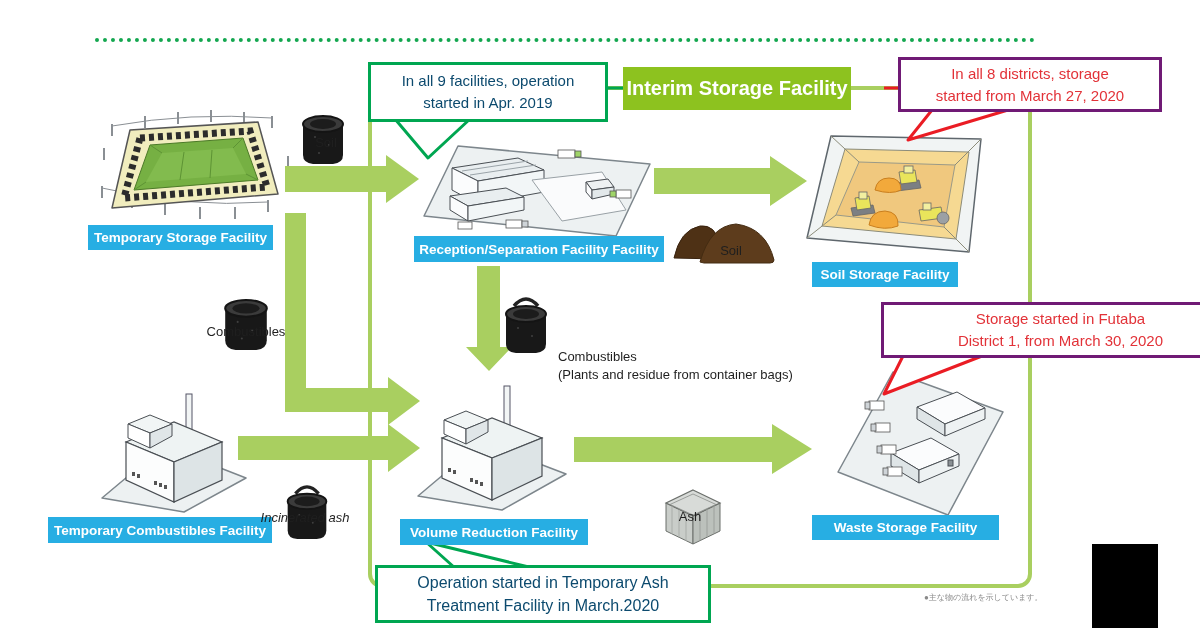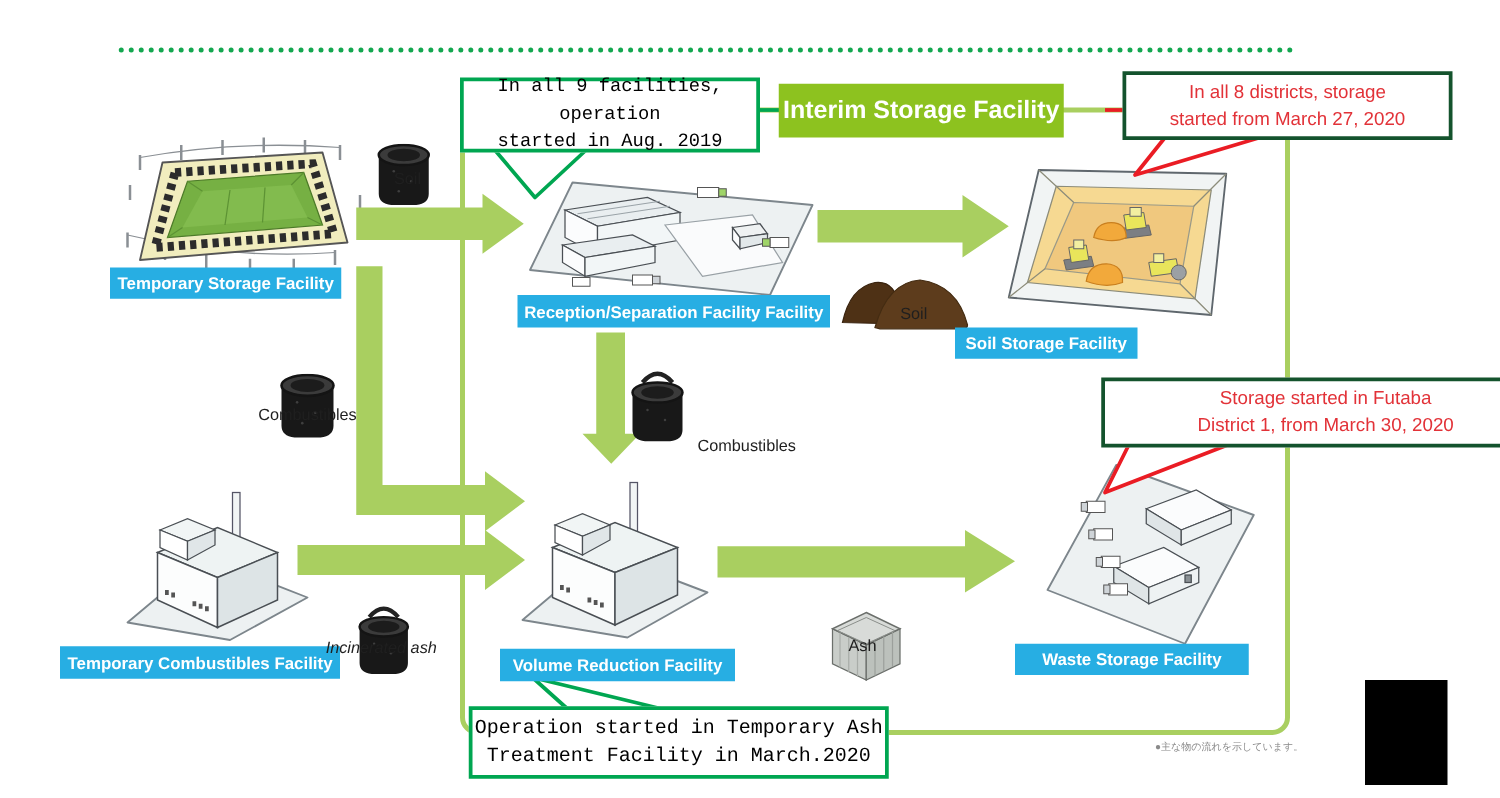--- a/index.html
+++ b/index.html
@@ -10,22 +10,22 @@
   .dotted{left:95px;top:38px;width:940px;height:0;border-top:4px dotted #14a750;z-index:3;}
   .big-box{left:368px;top:86px;width:664px;height:502px;border:4px solid #a9cf60;
            border-radius:14px;box-sizing:border-box;z-index:0;}
   .overlay{left:0;top:0;z-index:2;}
   .fac{z-index:1;}
   .icon{z-index:2;}
   .banner{left:623px;top:67px;width:228px;height:43px;background:#8dc21f;color:#ffffff;
           font-weight:bold;font-size:20px;display:flex;align-items:center;justify-content:center;z-index:3;}
   .callout{background:#ffffff;text-align:center;z-index:3;display:flex;flex-direction:column;
            justify-content:center;line-height:1.45;box-sizing:border-box;}
-  .callout.green{border:3px solid #00a651;color:#000000;font-size:15px;font-family:Liberation Mono, monospace;}
-  .callout.red{border:3px solid #14532d;color:#e23238;font-size:15px;}
+  .callout.green{border:3px solid #00a651;color:#0c4a6e;font-size:15px;}
+  .callout.red{border:3px solid #701a75;color:#e23238;font-size:15px;}
   .flabel{background:#27aee3;color:#ffffff;font-weight:bold;font-size:13.5px;
           display:flex;align-items:center;justify-content:center;z-index:3;}
   .mlabel{font-size:13px;color:#1f1f1f;z-index:3;text-align:center;margin-top:45px;}
   .mlabel.leftalign{text-align:left;line-height:1.35;}
   .blackrect{left:1092px;top:544px;width:66px;height:84px;background:#000000;z-index:3;}
   .note{left:924px;top:592px;font-size:8px;color:#8a8a8a;z-index:3;white-space:nowrap;}
 </style>
 </head>
 <body>
 
@@ -229,50 +229,51 @@
     <polygon points="31,2 58,15 31,28 4,15" fill="#d8dbd8" stroke="#6b6f6b" stroke-width="1.2"></polygon>
     <path d="M10,18 L10,46 M17,21.5 L17,49.5 M24,25 L24,53" stroke="#a9ada9" stroke-width="1"></path>
     <path d="M38,24.5 L38,52.5 M45,21 L45,49 M52,17.5 L52,45.5" stroke="#9ca09c" stroke-width="1"></path>
     <polygon points="31,6 54,16.5 31,27 8,16.5" fill="none" stroke="#8a8e8a" stroke-width="0.8"></polygon>
   </svg>
 
   <div class="abs banner">Interim Storage Facility</div>
 
   <div class="abs callout green" style="left:368px;top:62px;width:240px;height:60px;">
     <span>In all 9 facilities, operation</span>
-    <span>started in Aug. 2019</span>
+    <span>started in Apr. 2019</span>
   </div>
 
   <div class="abs callout red" style="left:898px;top:57px;width:264px;height:55px;">
     <span>In all 8 districts, storage</span>
     <span>started from March 27, 2020</span>
   </div>
 
   <div class="abs callout red" style="left:881px;top:302px;width:331px;height:56px;padding-left:28px;">
     <span>Storage started in Futaba</span>
     <span>District 1, from March 30, 2020</span>
   </div>
 
   <div class="abs callout green" style="left:375px;top:565px;width:336px;height:58px;font-size:16px;">
     <span>Operation started in Temporary Ash</span>
     <span>Treatment Facility in March.2020</span>
   </div>
 
-  <div class="abs flabel" style="left:88px;top:214px;width:185px;height:25px;">Temporary Storage Facility</div>
+  <div class="abs flabel" style="left:88px;top:225px;width:185px;height:25px;">Temporary Storage Facility</div>
   <div class="abs flabel" style="left:414px;top:236px;width:250px;height:26px;">Reception/Separation Facility Facility</div>
-  <div class="abs flabel" style="left:764px;top:262px;width:146px;height:25px;">Soil Storage Facility</div>
+  <div class="abs flabel" style="left:812px;top:262px;width:146px;height:25px;">Soil Storage Facility</div>
   <div class="abs flabel" style="left:48px;top:517px;width:224px;height:26px;">Temporary Combustibles Facility</div>
   <div class="abs flabel" style="left:400px;top:519px;width:188px;height:26px;">Volume Reduction Facility</div>
   <div class="abs flabel" style="left:812px;top:515px;width:187px;height:25px;">Waste Storage Facility</div>
 
   <div class="abs mlabel" style="left:300px;top:90px;width:52px;">Soil</div>
   <div class="abs mlabel" style="left:196px;top:279px;width:100px;">Combustibles</div>
   <div class="abs mlabel" style="left:253px;top:465px;width:104px;font-style:italic;">Incinerated ash</div>
   <div class="abs mlabel leftalign" style="left:558px;top:303px;width:260px;">
     <span>Combustibles</span><br>
+    <span>(Plants and residue from container bags)</span>
   </div>
   <div class="abs mlabel" style="left:706px;top:198px;width:50px;">Soil</div>
   <div class="abs mlabel" style="left:668px;top:464px;width:44px;">Ash</div>
 
   <div class="abs blackrect"></div>
   <div class="abs note">●主な物の流れを示しています。</div>
 
 </div>
 
 </body></html>

